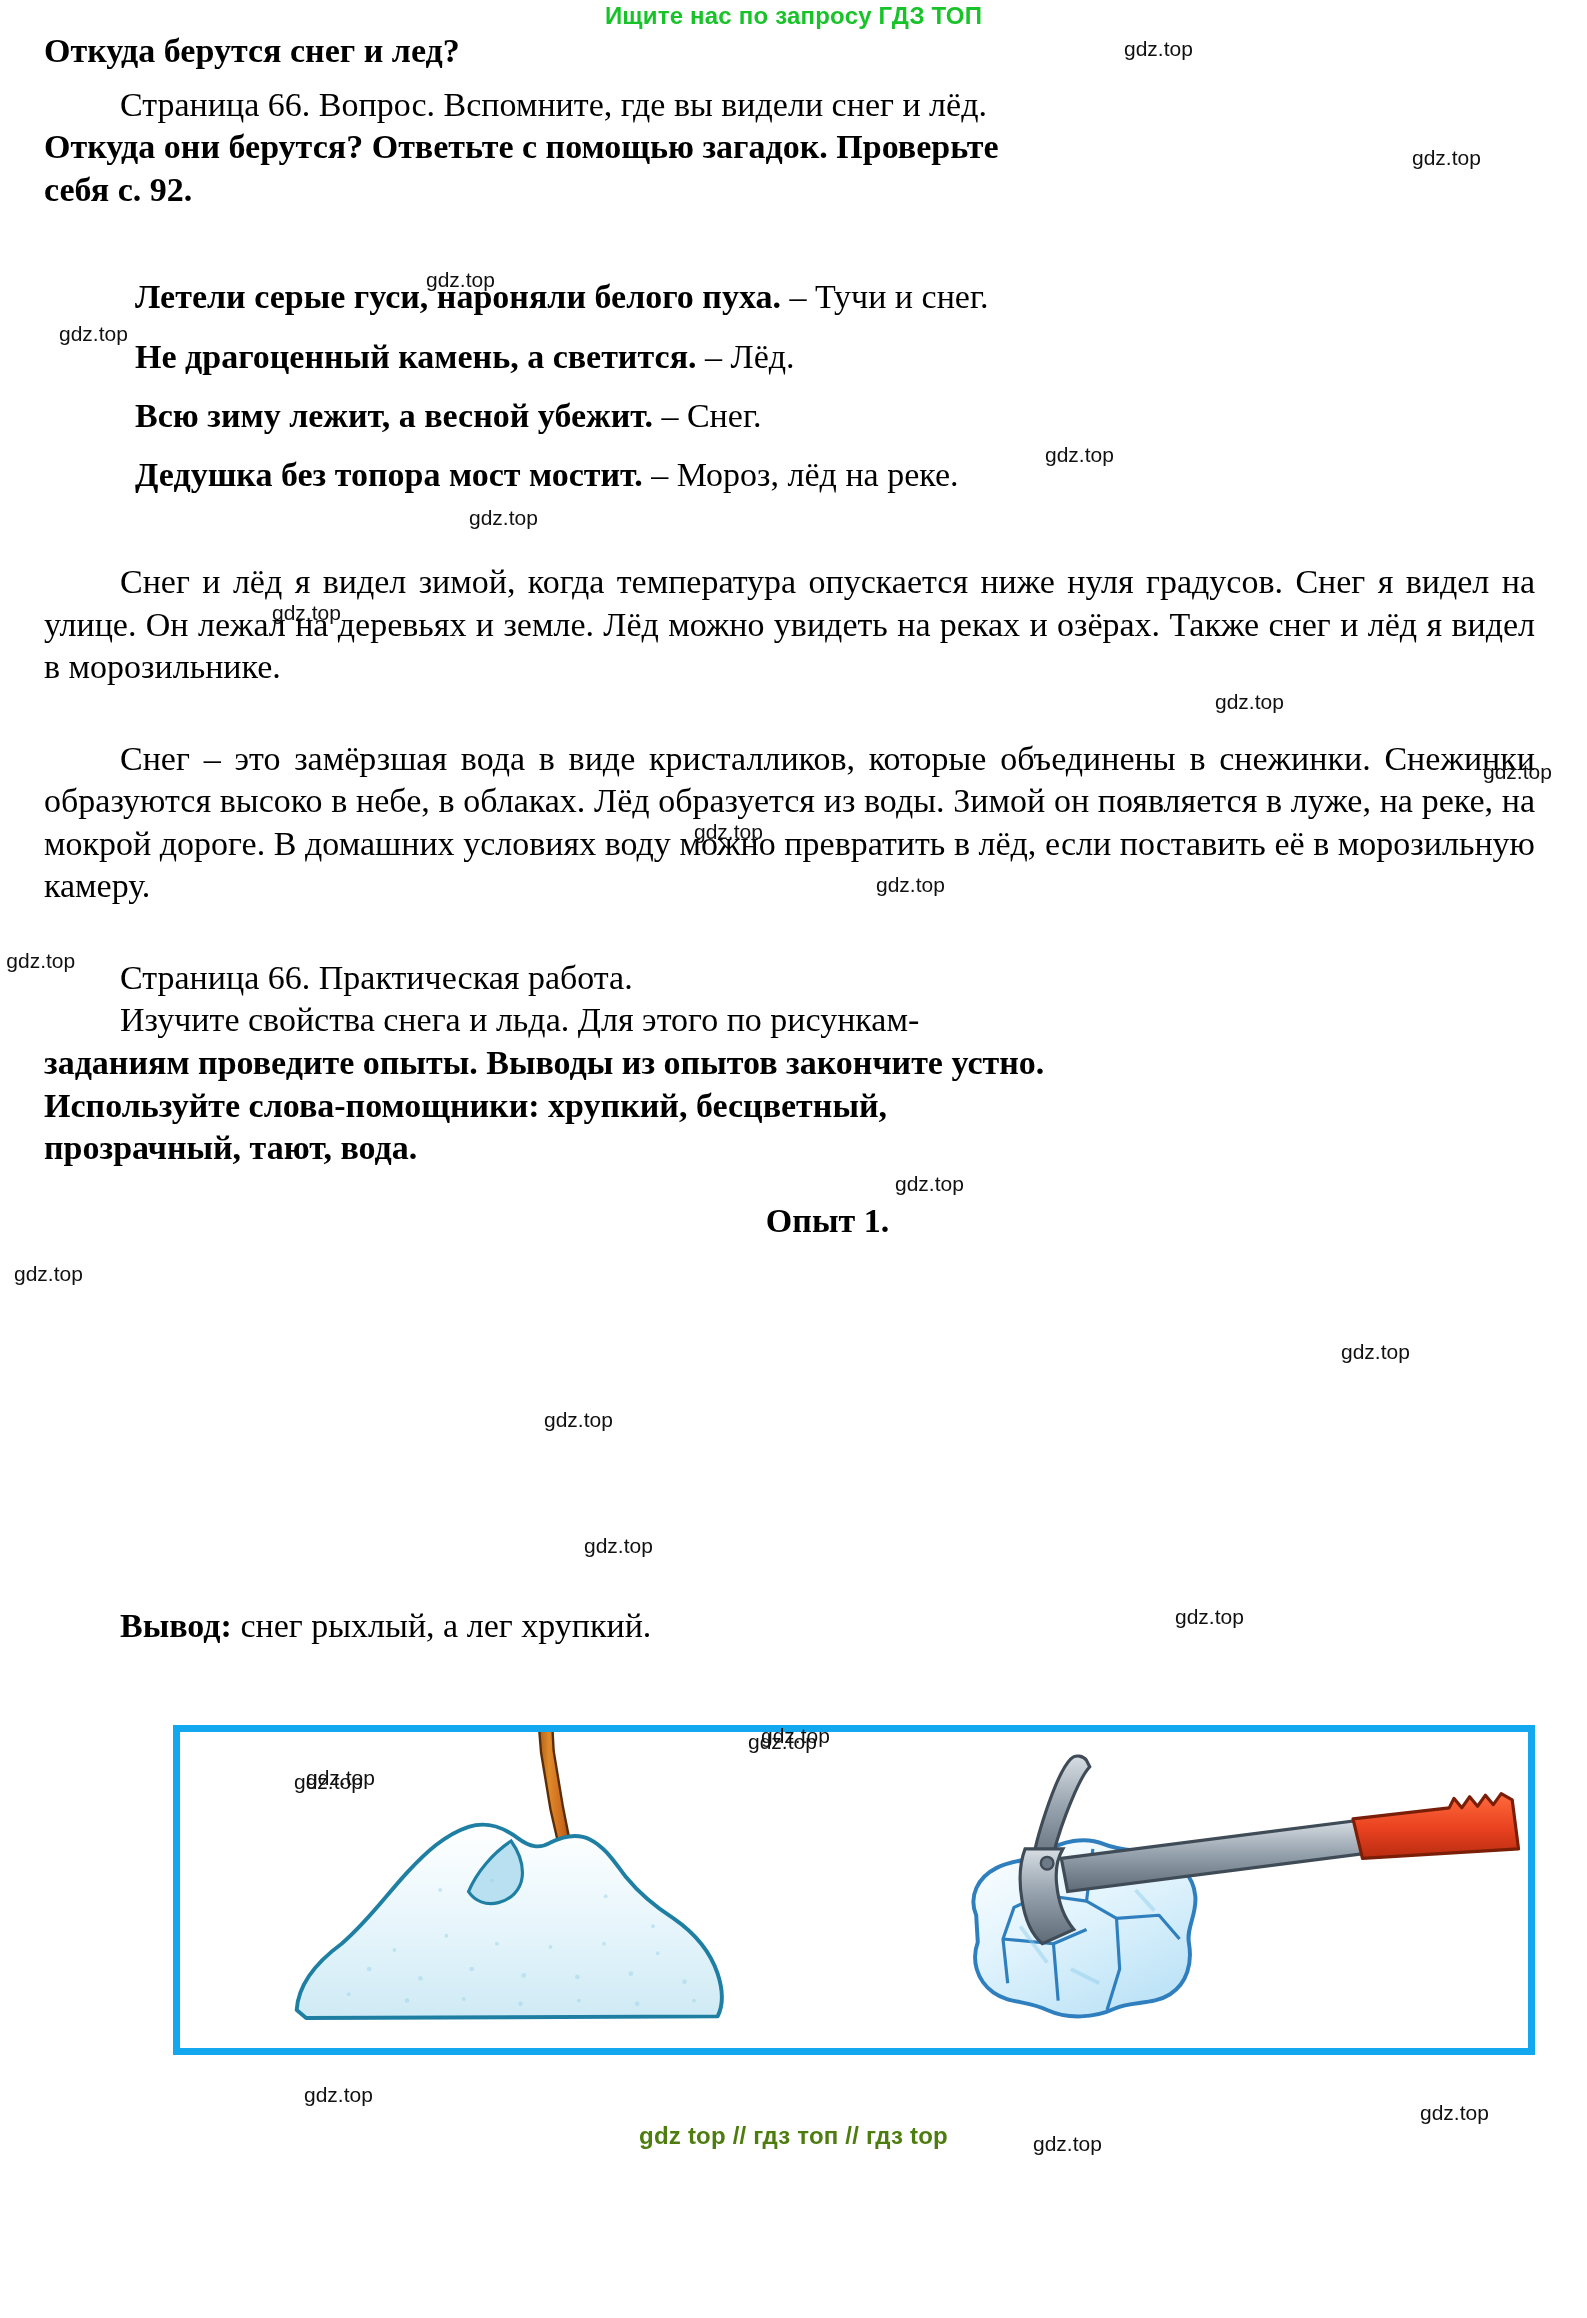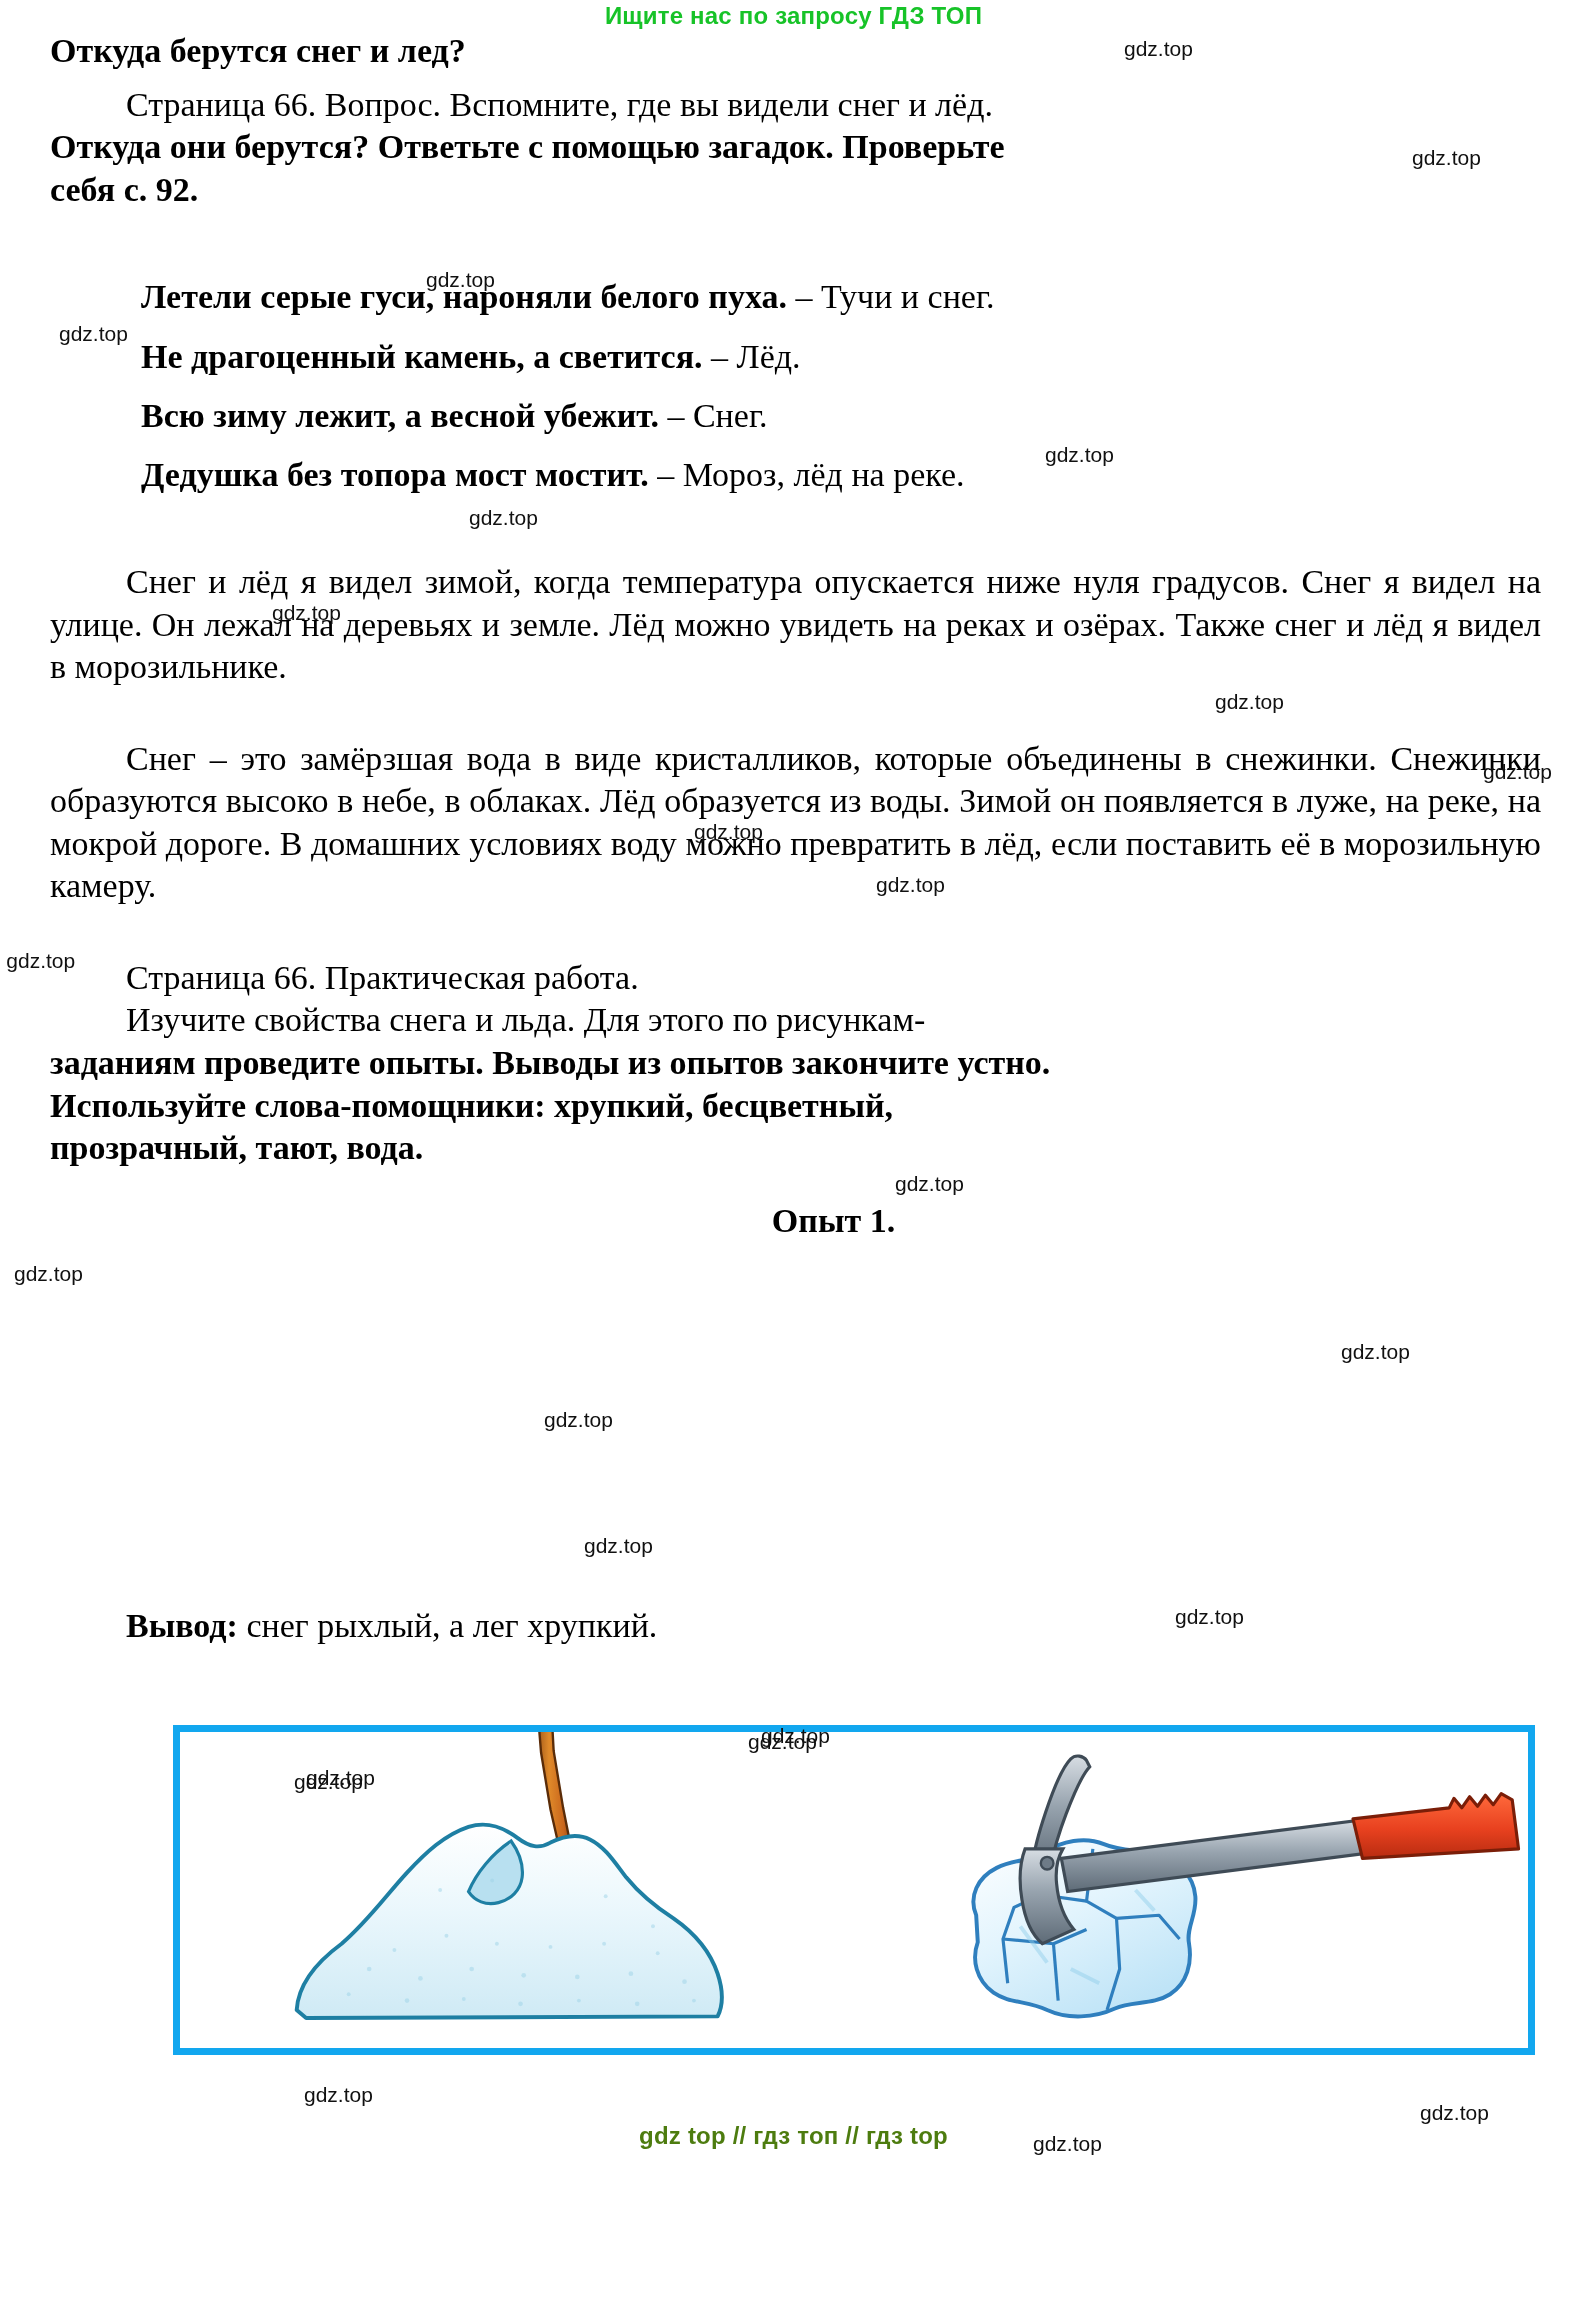--- a/index.html
+++ b/index.html
@@ -43,21 +43,21 @@
     font-family: "Liberation Sans", "DejaVu Sans", sans-serif;
     font-size: 24px;
     font-weight: 700;
     color: #4d7c0f;
     letter-spacing: 0.2px;
   }
 
   
   .content {
     position: absolute;
-    left: 50px;
+    left: 44px;
     top: 30px;
     width: 1491px;
   }
 
   .para {
     font-size: 34px;
     line-height: 1.25;
     text-align: justify;
     margin: 0;
     color: #000;

